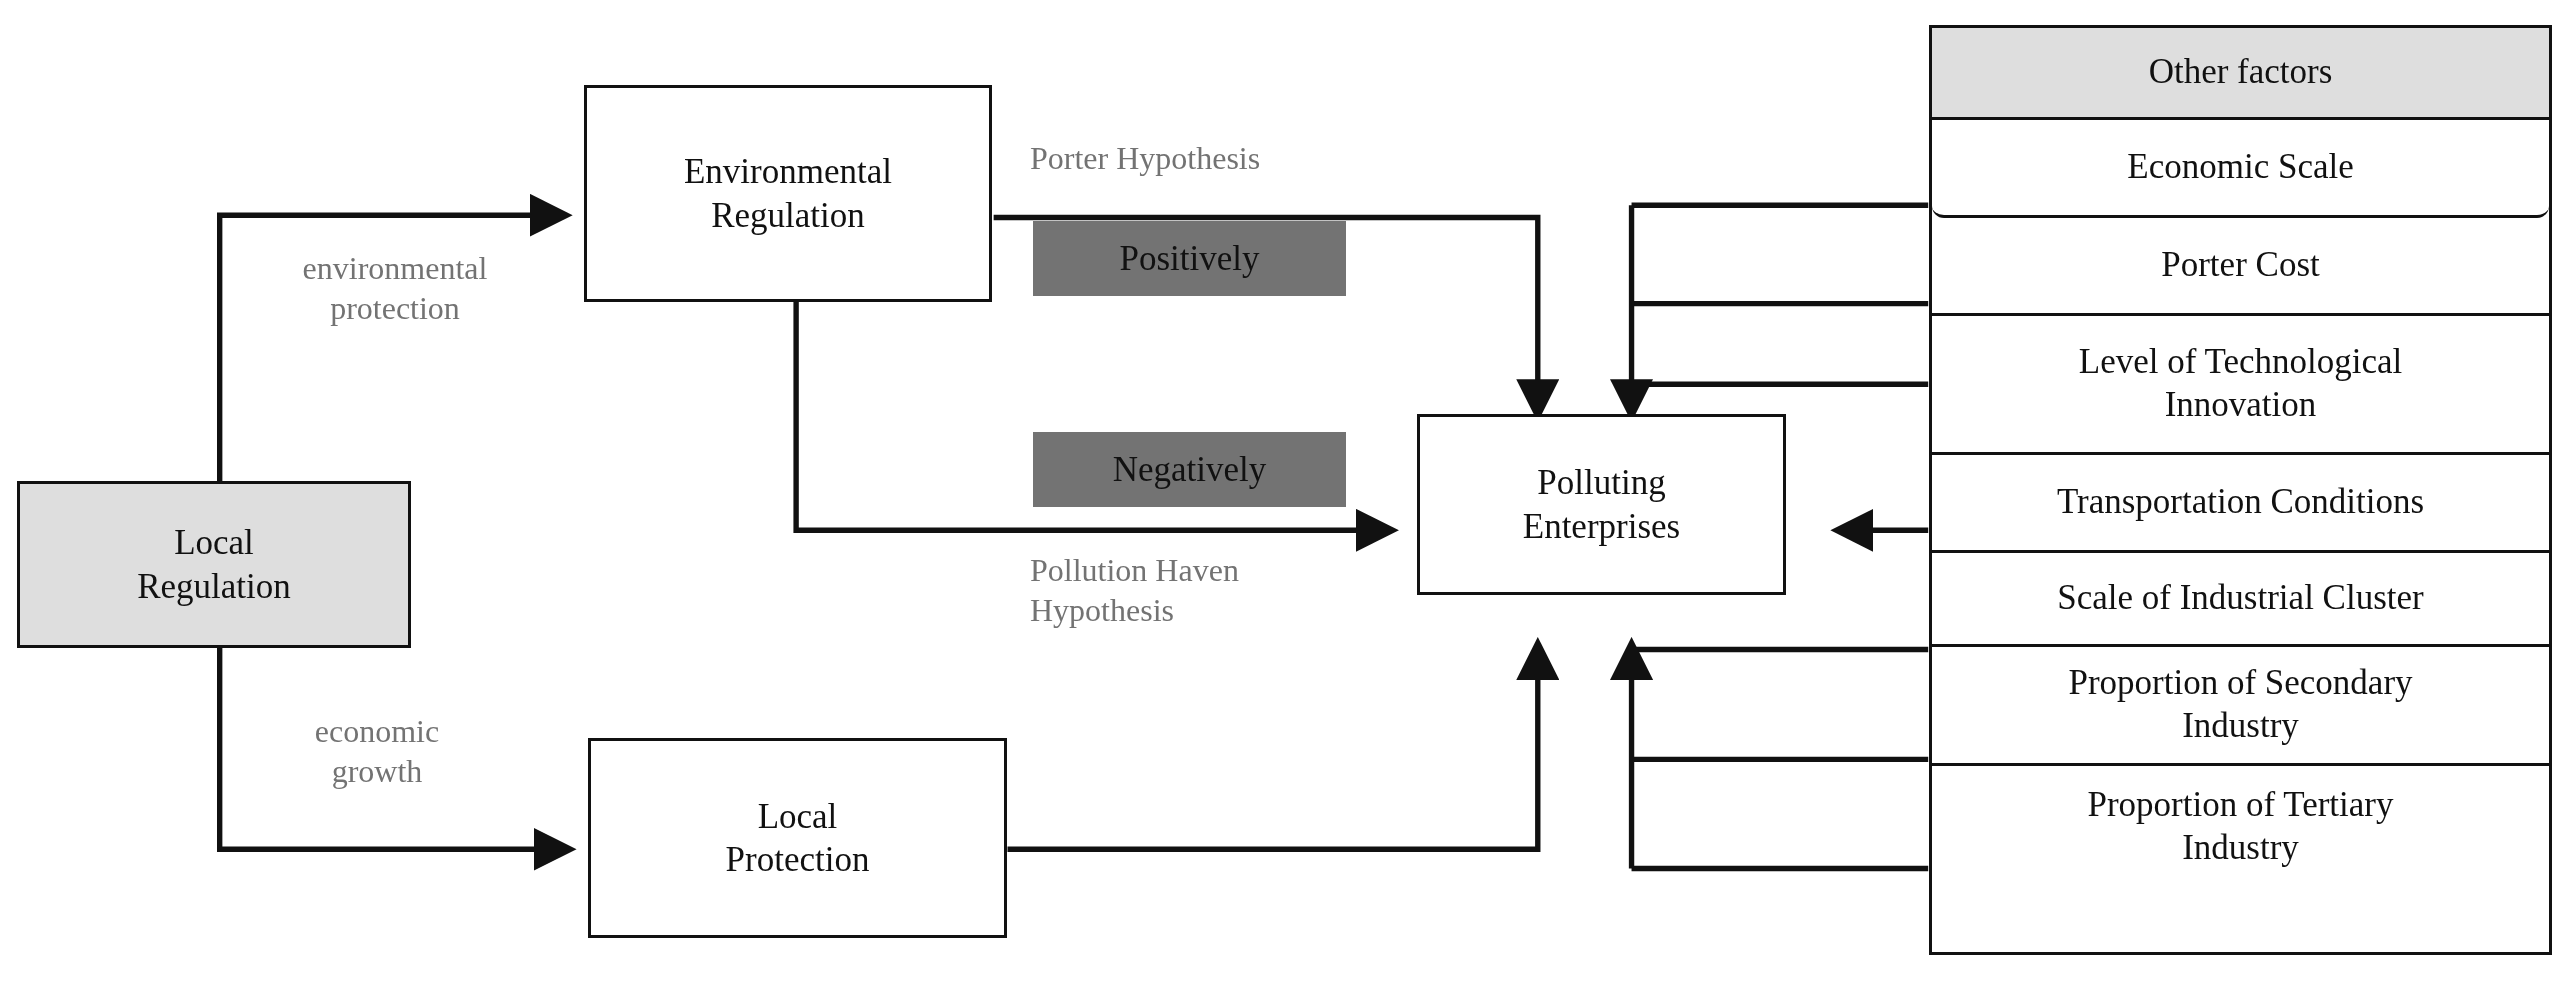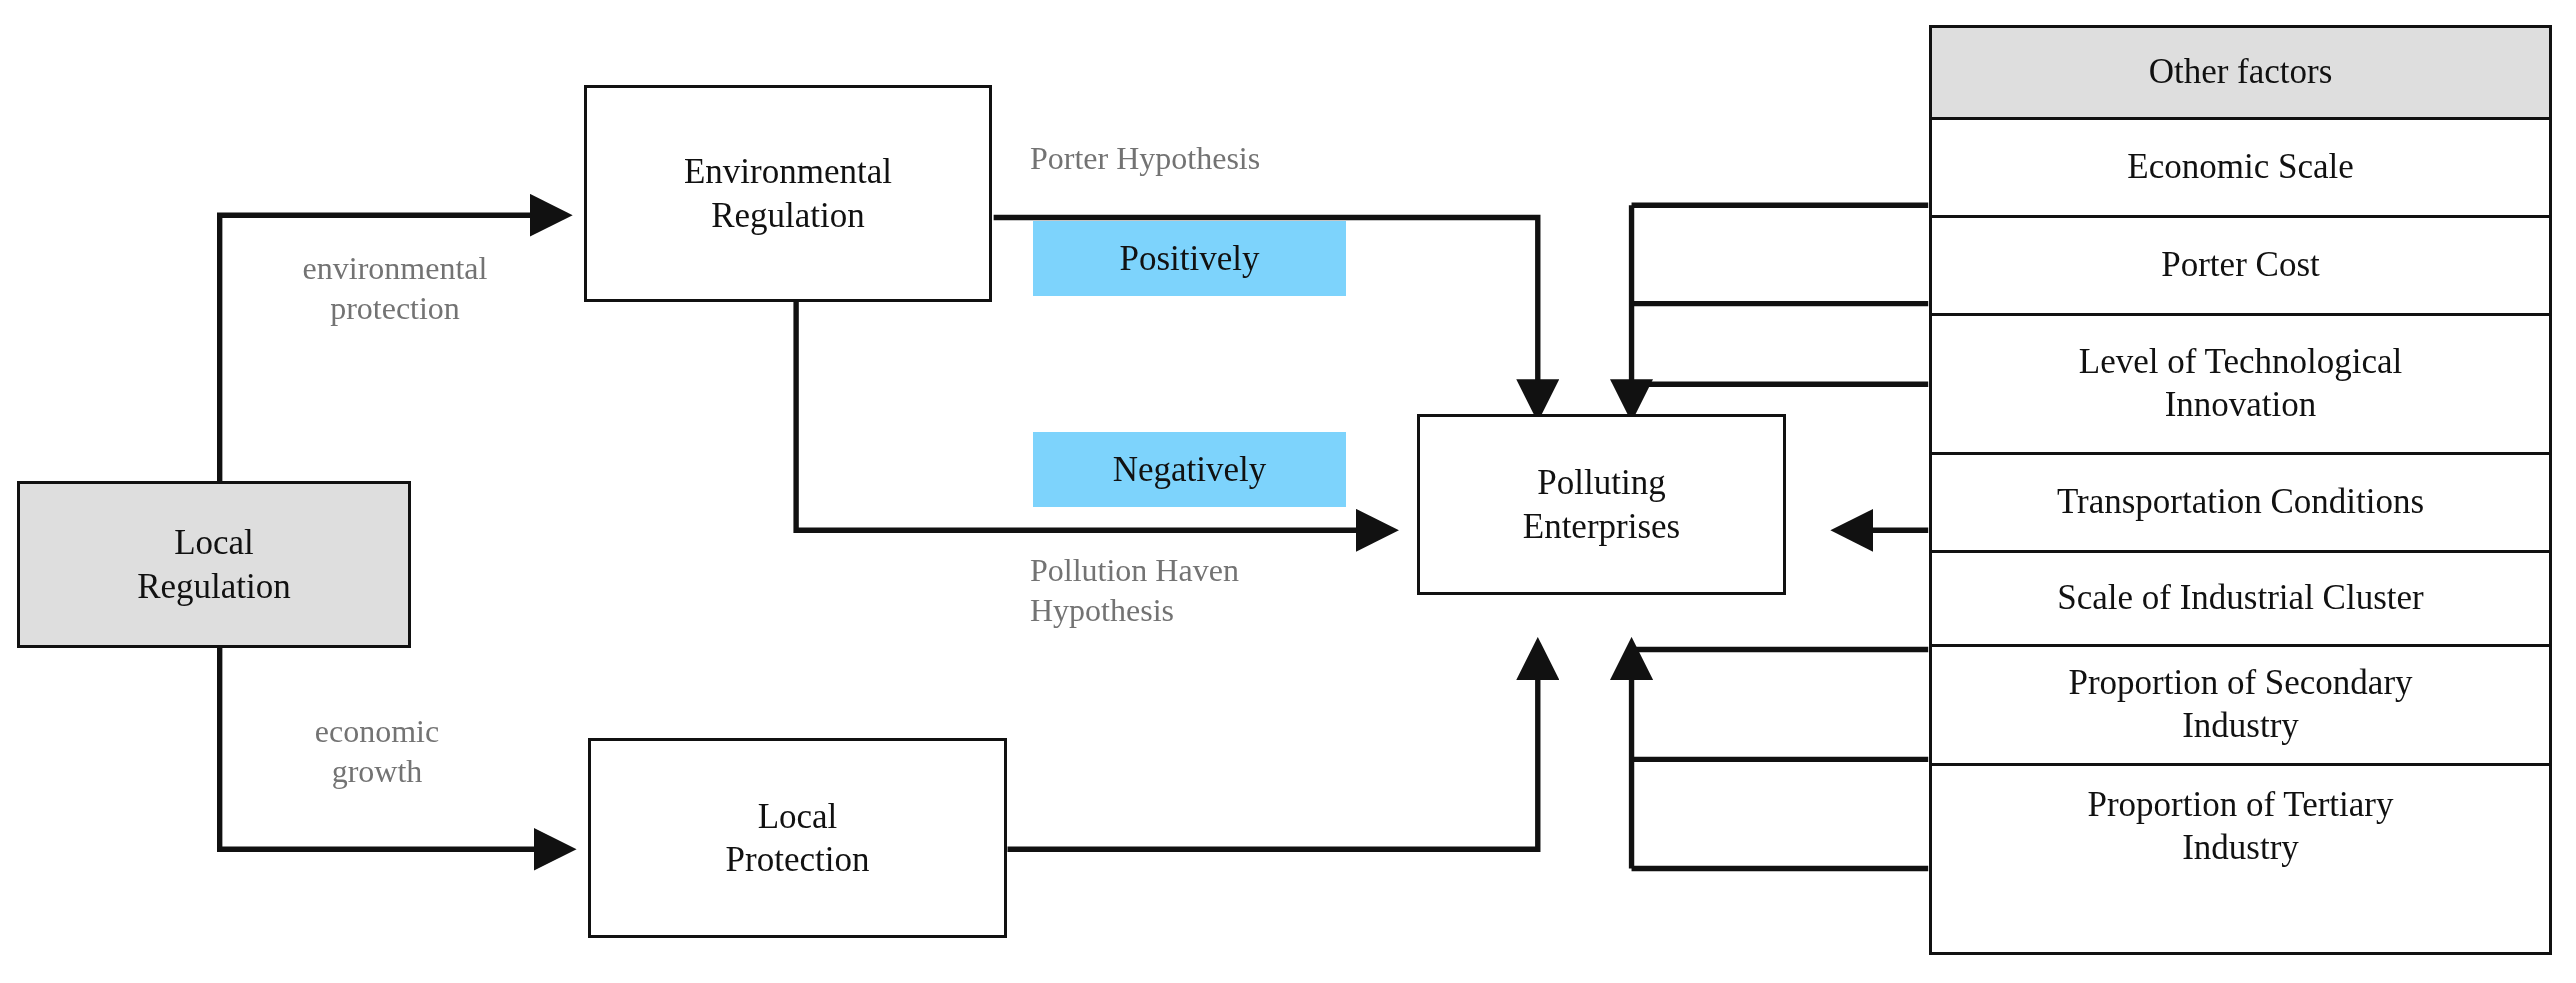--- a/index.html
+++ b/index.html
@@ -39,21 +39,21 @@
   .node.shaded {
     background: #dedede;
   }
   .chip {
     position: absolute;
     box-sizing: border-box;
     display: flex;
     align-items: center;
     justify-content: center;
     text-align: center;
-    background: #7dd3fc;
+    background: #737373;
     color: #111111;
     font-size: 35px;
     border: none;
   }
   .edge-label {
     position: absolute;
     color: #737373;
     font-size: 32px;
     line-height: 1.26;
     text-align: center;
@@ -160,21 +160,21 @@
 
   <div class="edge-label left-align" style="left:1030px; top:138px; width:461px;">Porter Hypothesis</div>
 
   <div class="edge-label left-align" style="left:1030px; top:550px; width:461px;">Pollution Haven
 Hypothesis</div>
 
   <div id="factors-table" style="left:1929px; top:24.6px; width:623px; height:930px;">
     <div class="frow header" style="height:92px;">
       <span>Other factors</span>
     </div>
-    <div class="frow" style="height:98px;">
+    <div class="frow" style="height:98px;border-radius:12px;">
       <span style="white-space:pre-line;">Economic Scale</span>
     </div>
     <div class="frow" style="height:98px;">
       <span style="white-space:pre-line;">Porter Cost</span>
     </div>
     <div class="frow" style="height:139px;">
       <span style="white-space:pre-line;">Level of Technological
 Innovation</span>
     </div>
     <div class="frow" style="height:98px;">

